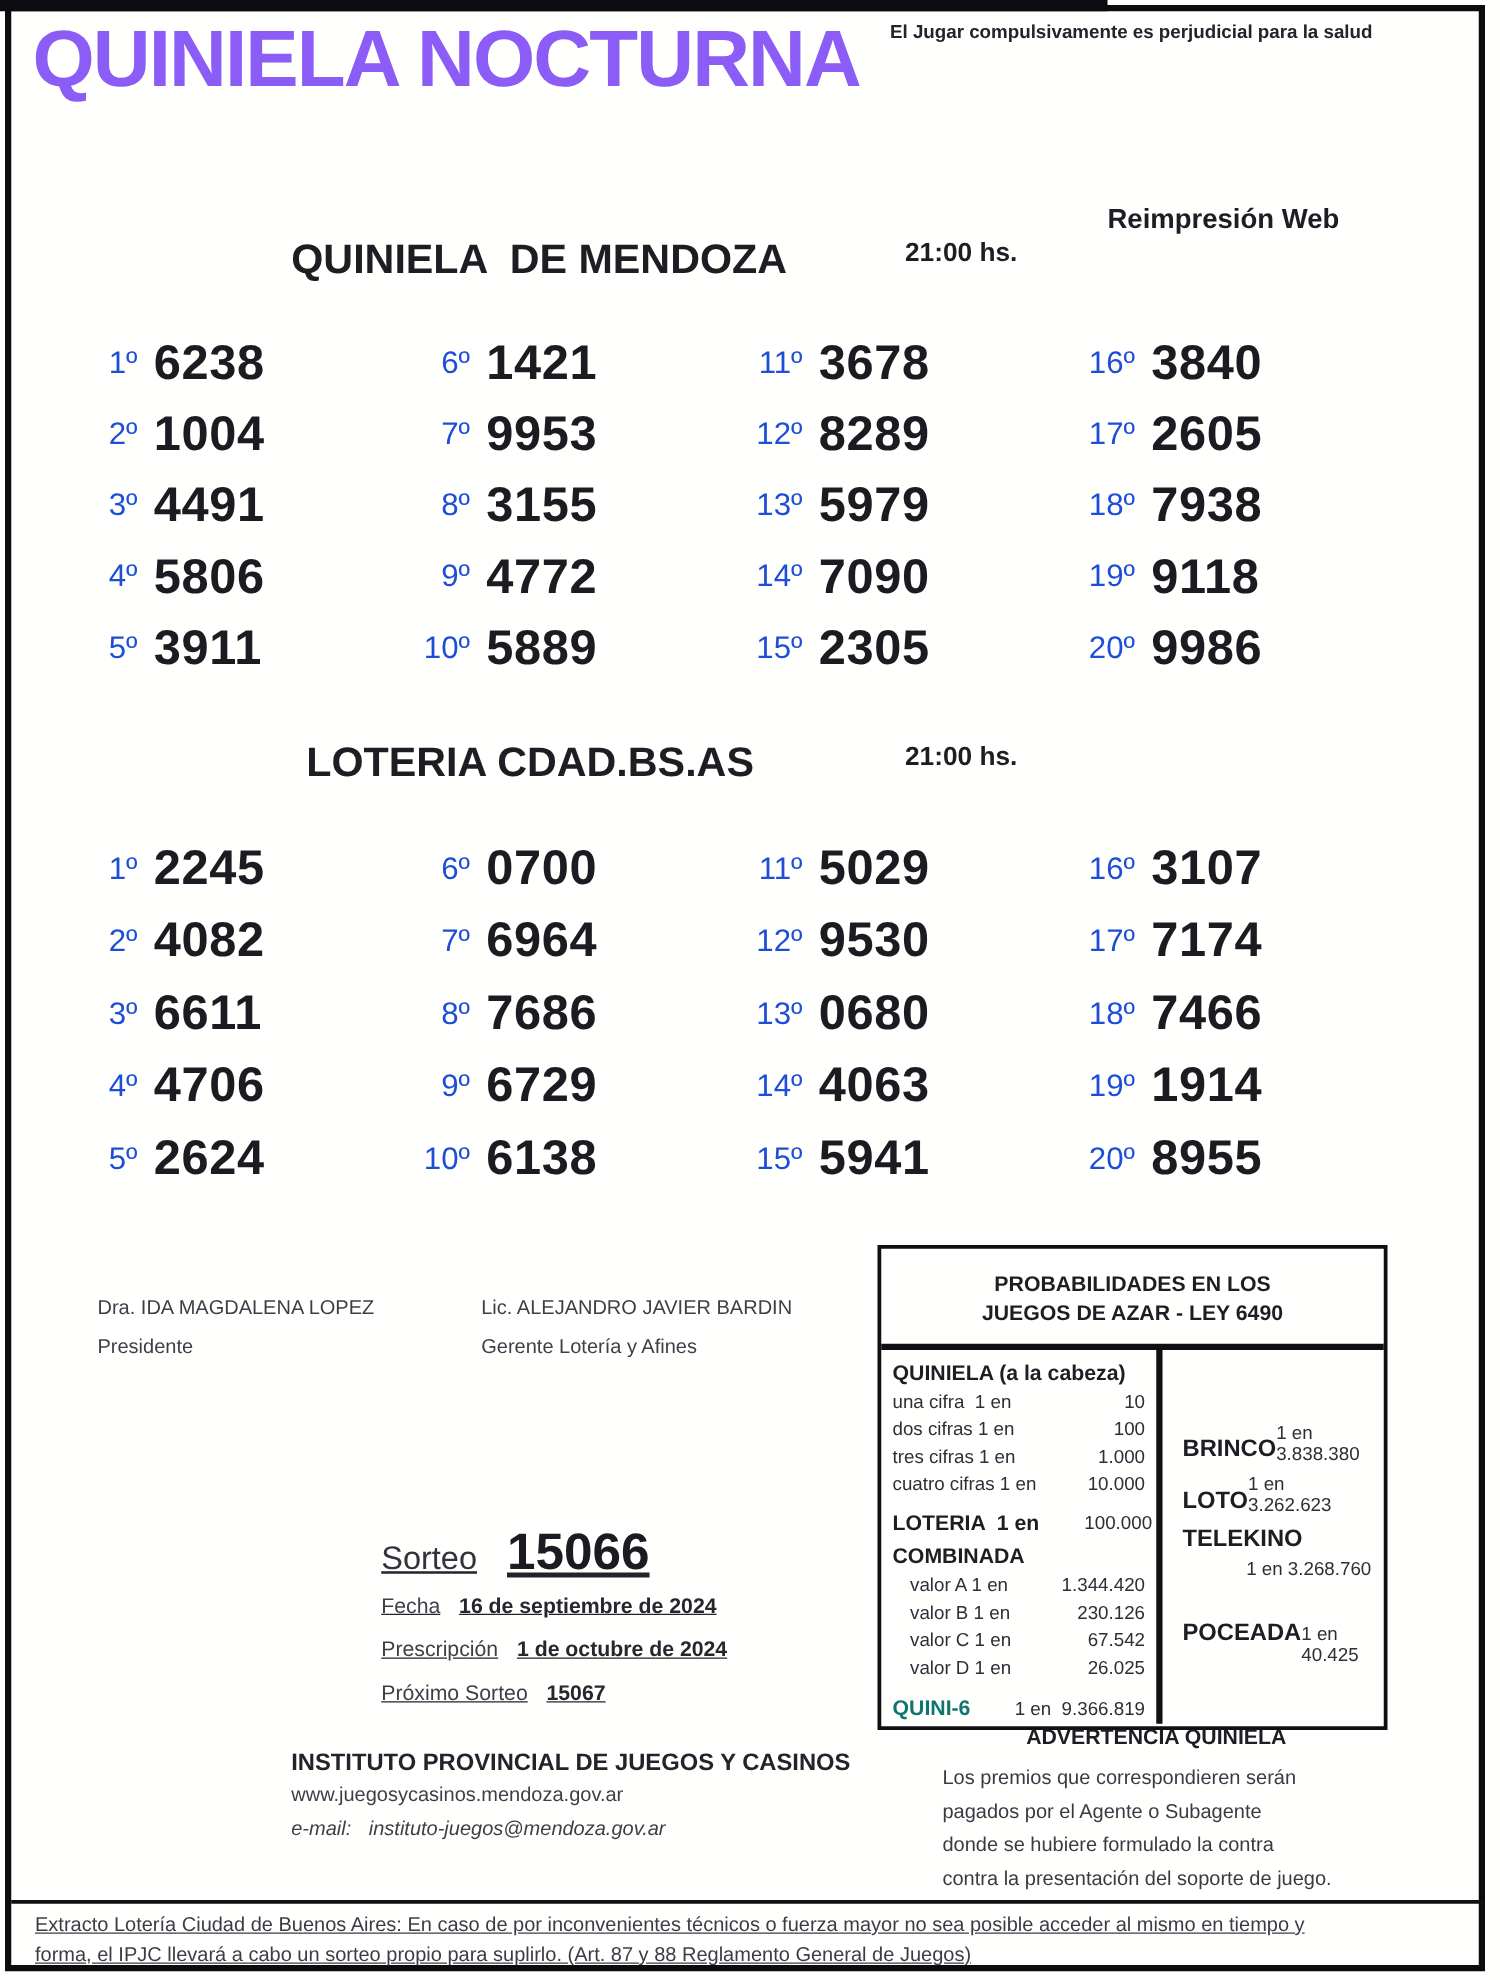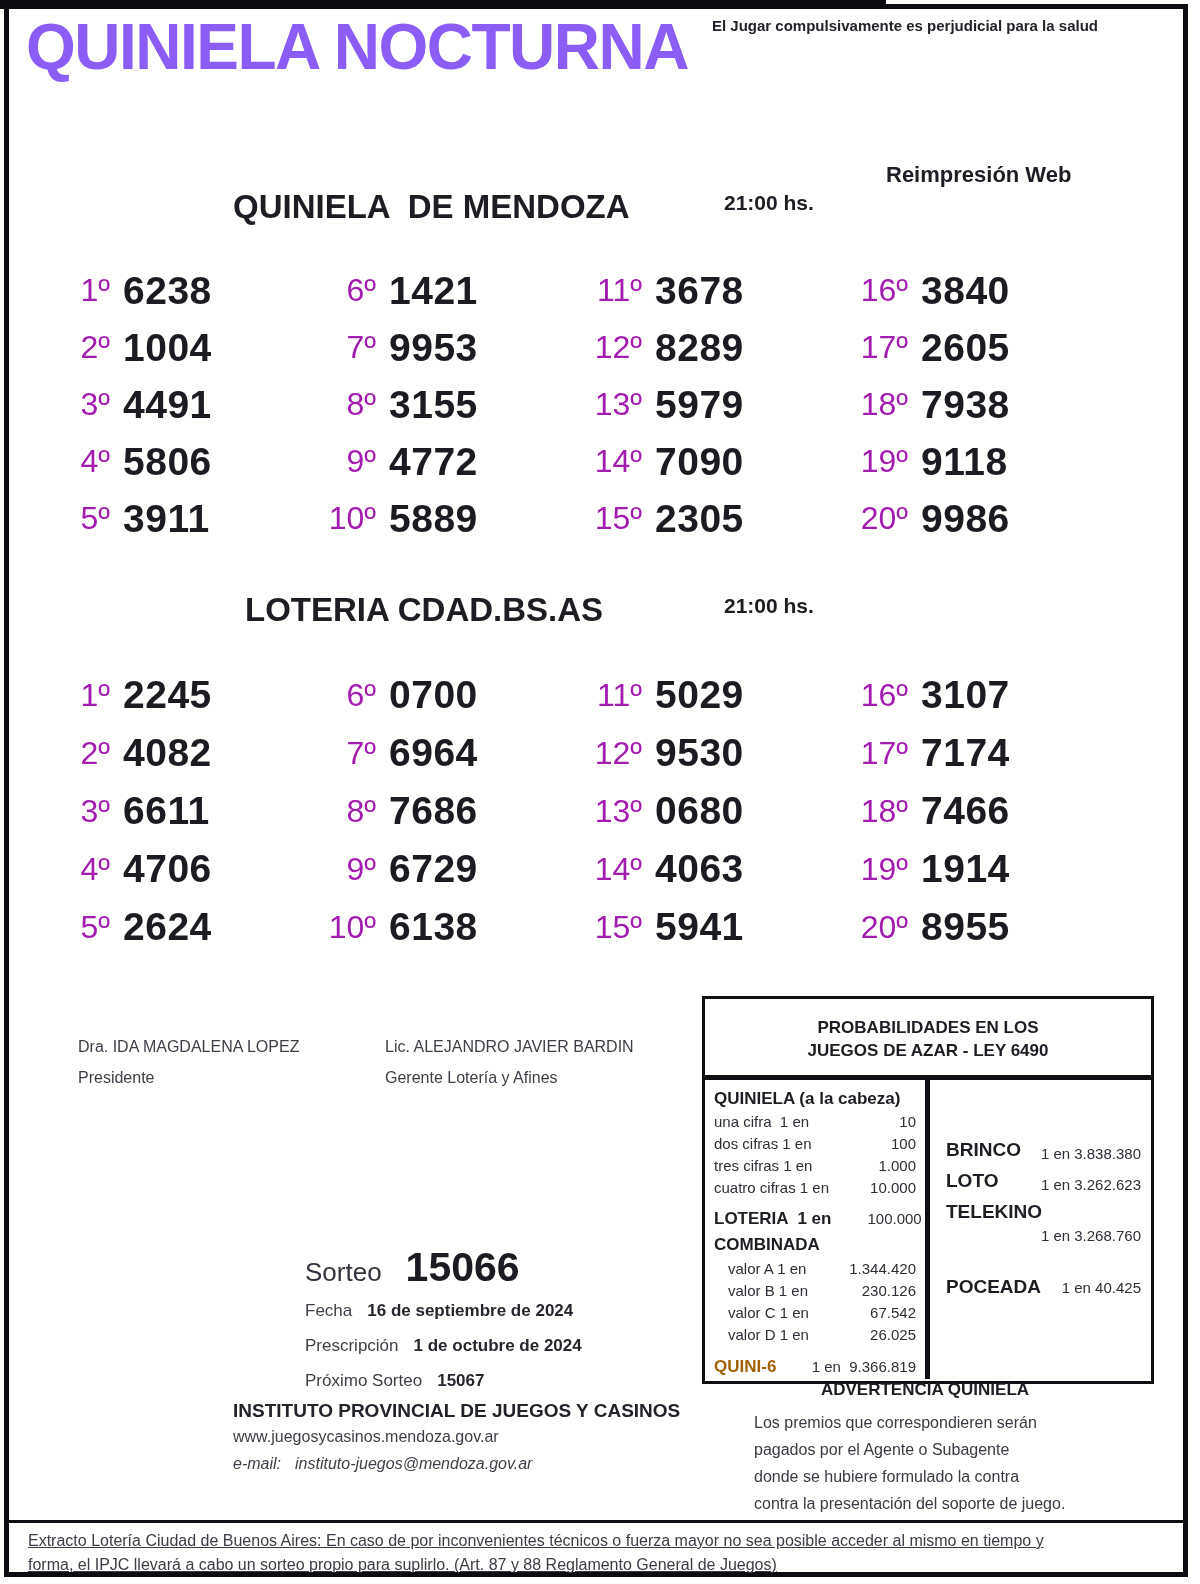--- a/index.html
+++ b/index.html
@@ -18,54 +18,54 @@
   #mendoza-time{left:724px;top:191px;}
   #bsas-title{left:245px;top:591px;}
   #bsas-time{left:724px;top:594px;}
 
   .grid{position:absolute;left:62px;width:1080px;display:flex;}
   #mendoza-grid{top:262px;}
   #bsas-grid{top:666px;}
   .gcol{width:266px;flex:none;}
   .cell{height:57px;display:flex;align-items:center;}
   #bsas-grid .cell{height:58px;}
-  .pos{width:48px;text-align:right;font-size:32px;color:#a21caf;flex:none;}
+  .pos{width:48px;text-align:right;font-size:25px;color:#1d4ed8;flex:none;}
   .num{margin-left:13px;font-size:39px;font-weight:bold;color:#1b1b21;letter-spacing:.5px;}
 
   .officials{position:absolute;top:1038px;left:78px;display:flex;font-size:16px;color:#3e3e48;}
   .off{width:307px;}
   .off .role{margin-top:13px;}
 
-  .sorteo{position:absolute;left:305px;top:1244px;}
+  .sorteo{position:absolute;left:305px;top:1218px;text-decoration:underline;}
   .sorteo-l1{display:flex;align-items:baseline;}
   .sorteo-label{font-size:26px;color:#33333d;}
   .sorteo-num{font-size:41px;font-weight:bold;margin-left:24px;color:#1b1b21;}
   .info-line{display:flex;align-items:baseline;font-size:17px;color:#3e3e48;}
   .il-fecha{margin-top:10px;}
   .il-presc{margin-top:15px;}
   .il-prox{margin-top:15px;}
   .info-value{font-weight:bold;color:#26262e;margin-left:15px;font-size:17px;}
 
-  .prob-box{position:absolute;left:702px;top:996px;width:452px;height:388px;border:3px solid #101014;box-sizing:border-box;}
+  .prob-box{position:absolute;left:702px;top:996px;width:408px;height:388px;border:3px solid #101014;box-sizing:border-box;}
   .prob-header{height:81px;border-bottom:5px solid #101014;box-sizing:border-box;text-align:center;
                padding-top:17px;font-weight:bold;font-size:17px;line-height:23px;color:#1d1d24;}
   .prob-body{display:flex;height:299px;}
   .prob-left{width:225px;flex:none;box-sizing:border-box;border-right:5px solid #101014;
              padding:6px 9px 2px 9px;font-size:15px;color:#2e2e38;}
   .prob-right{flex:1;box-sizing:border-box;padding:58px 10px 0 16px;font-size:15px;color:#2e2e38;}
   .prob-sub{font-weight:bold;font-size:17px;color:#1d1d24;line-height:25px;}
   .prow{display:flex;justify-content:space-between;line-height:22px;}
   .ws{white-space:pre;}
   .loteria-row{margin-top:7px;display:flex;line-height:26px;align-items:flex-end;gap:36px;}
   .loteria-row .blab{font-weight:bold;font-size:17px;color:#1d1d24;}
   .loteria-row .val{margin-left:auto;}
   .combinada-head{font-weight:bold;font-size:17px;color:#1d1d24;line-height:26px;}
   .vrows{padding-left:14px;}
   .quini-row{margin-top:9px;display:flex;line-height:24px;align-items:baseline;}
-  .quini-row .blab{font-weight:bold;font-size:17px;color:#a16207;}
+  .quini-row .blab{font-weight:bold;font-size:17px;color:#0f766e;}
   .quini-row .val{margin-left:auto;}
   .game-inline{display:flex;align-items:flex-end;margin-bottom:7px;}
   .game-name{font-weight:bold;font-size:19px;color:#1d1d24;line-height:24px;}
   .game-val{margin-left:auto;padding-bottom:0;}
   .game-telekino .game-val-line{text-align:right;line-height:24px;}
   .game-poceada{display:flex;align-items:baseline;margin-top:27px;}
   .game-poceada .game-val{margin-left:auto;}
 
   .advert{position:absolute;left:690px;top:1380px;width:470px;}
   .advert-title{text-align:center;font-weight:bold;font-size:17px;color:#1d1d24;}

